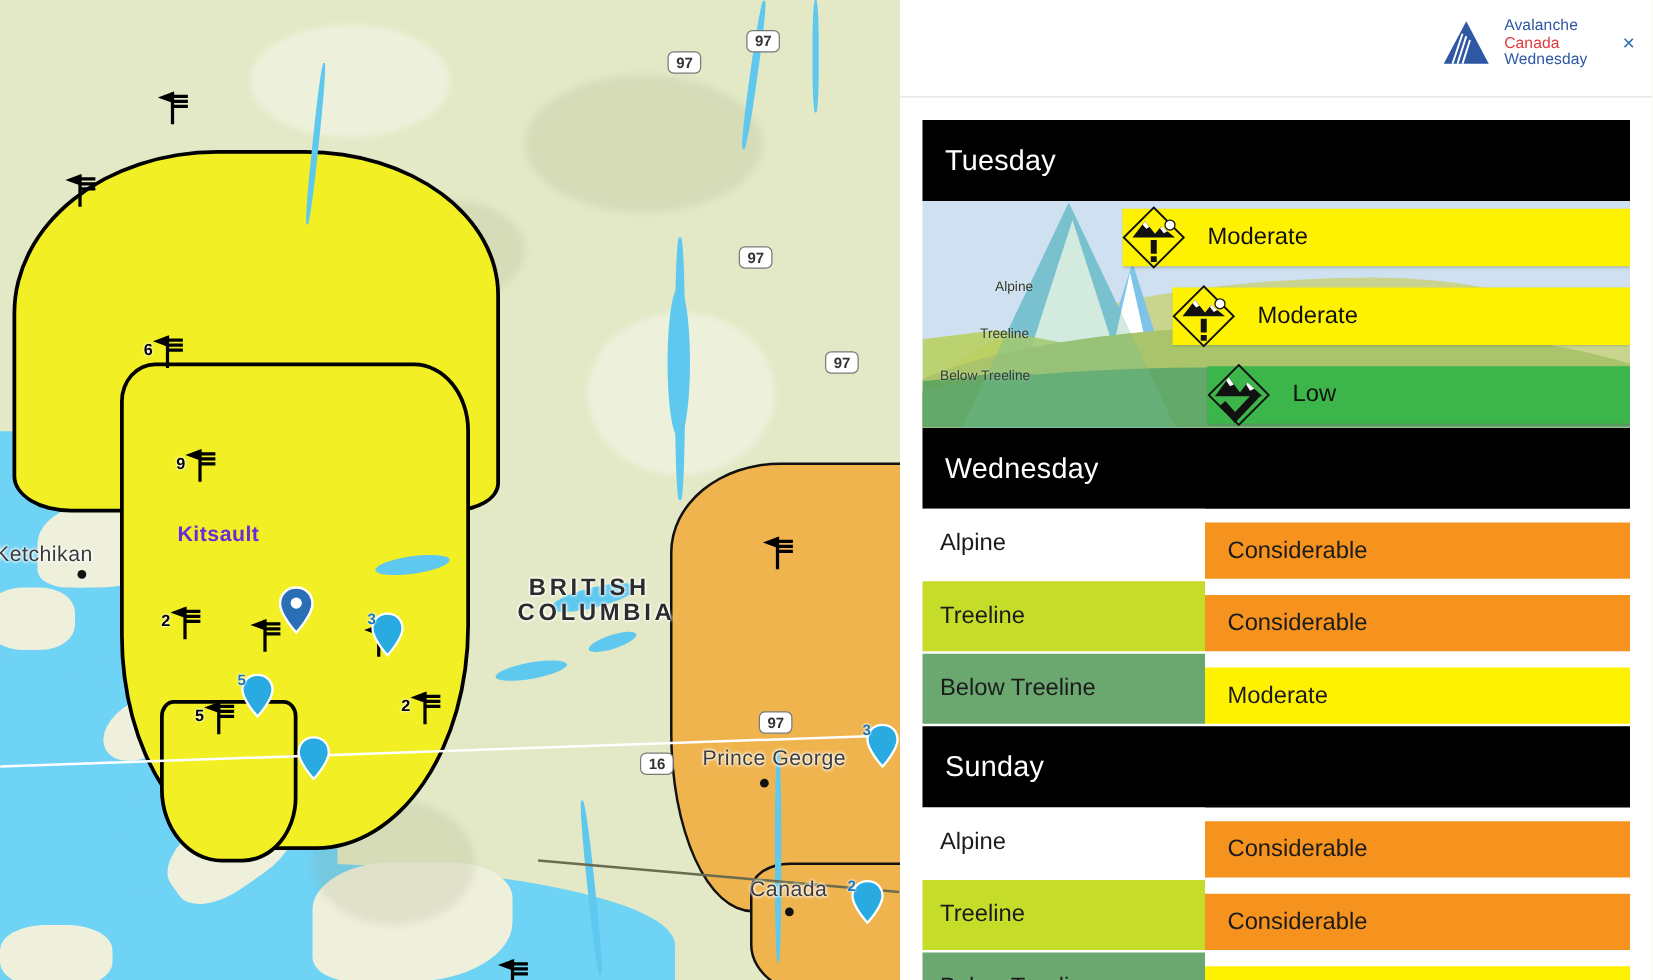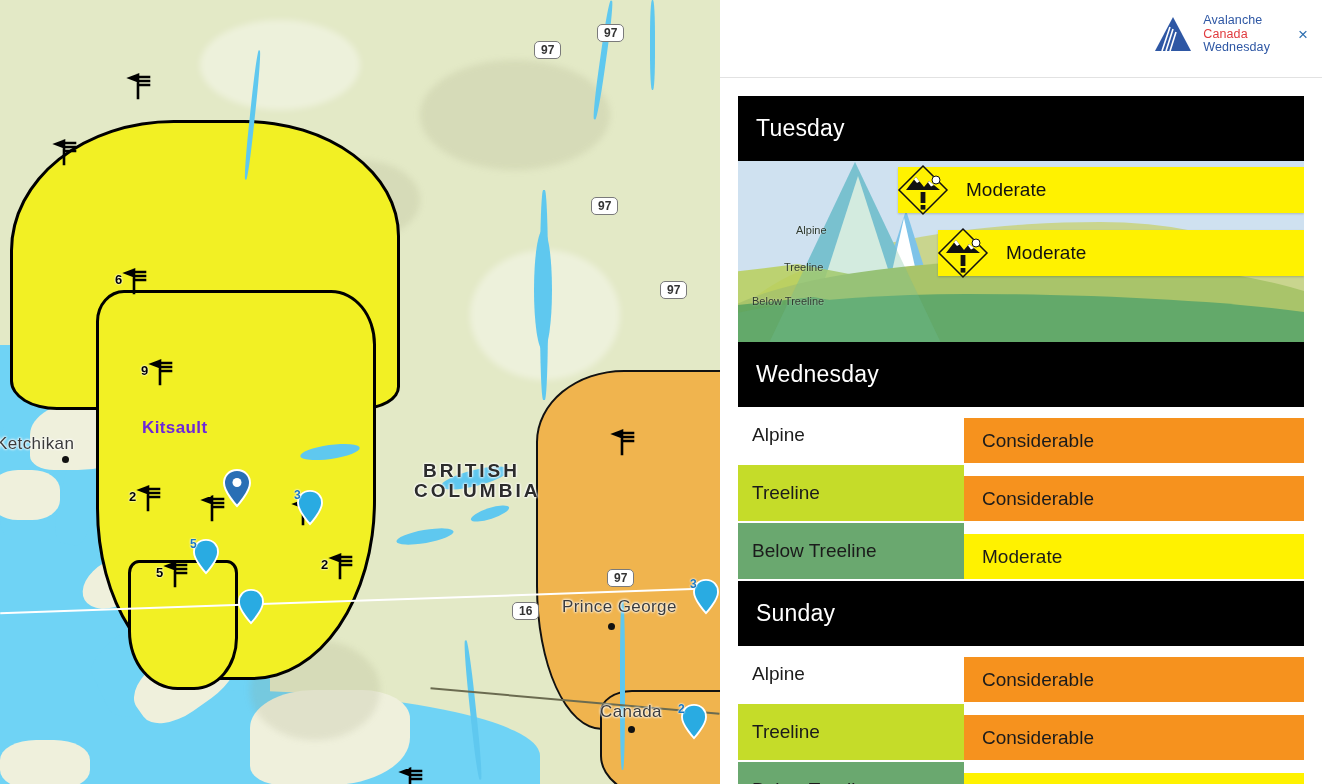--- a/index.html
+++ b/index.html
@@ -474,20 +474,34 @@
                 <circle cx="40" cy="17" r="4" fill="#fff" stroke="#111" stroke-width="1"></circle>
                 <rect x="24.6" y="29" width="4.8" height="11" fill="#111"></rect>
                 <rect x="24.6" y="42" width="4.8" height="4.6" fill="#111"></rect>
               </svg>
             </div>
             <div class="rating-bar" style="background:#FFF200; width:100%;">
               <span>Moderate</span>
             </div>
           </div>
 
+          <div class="rating-row" style="top:132px; left:228px; right:0;">
+            <div class="danger-icon">
+              <svg width="54" height="54" viewBox="0 0 54 54">
+                <polygon points="27,3 51,27 27,51 3,27" fill="#3CB54A" stroke="#111" stroke-width="1.5"></polygon>
+                <path d="M8 28 L19 13 L28 25 L34 17 L46 28 Z" fill="#111"></path>
+                <path d="M17 15.5 L19 13 L23 18.5 L20 20 Z" fill="#fff"></path>
+                <path d="M33 18.5 L34 17 L39.5 22 L36 23.5 Z" fill="#fff"></path>
+                <path d="M16 36 L24 45 L40 28" stroke="#111" stroke-width="6" fill="none" stroke-linecap="square"></path>
+              </svg>
+            </div>
+            <div class="rating-bar" style="background:#3CB54A; width:100%;">
+              <span>Low</span>
+            </div>
+          </div>
         </div>
       </div>
 
       <div>
         <div class="day-header">Wednesday</div>
         <div class="dayrow">
           <div class="elev" style="background:#FFFFFF;">
             <span>Alpine</span>
           </div>
           <div class="rating" style="background:#F6921E;">

